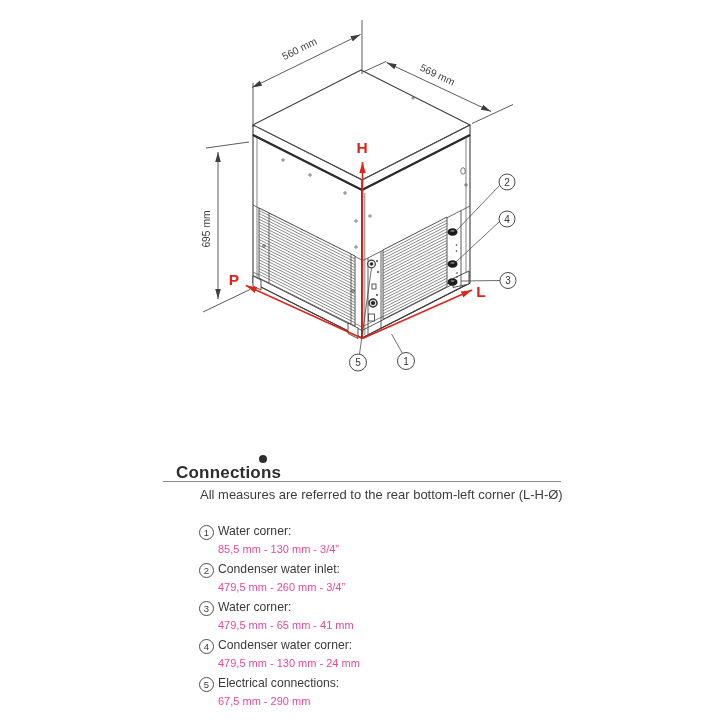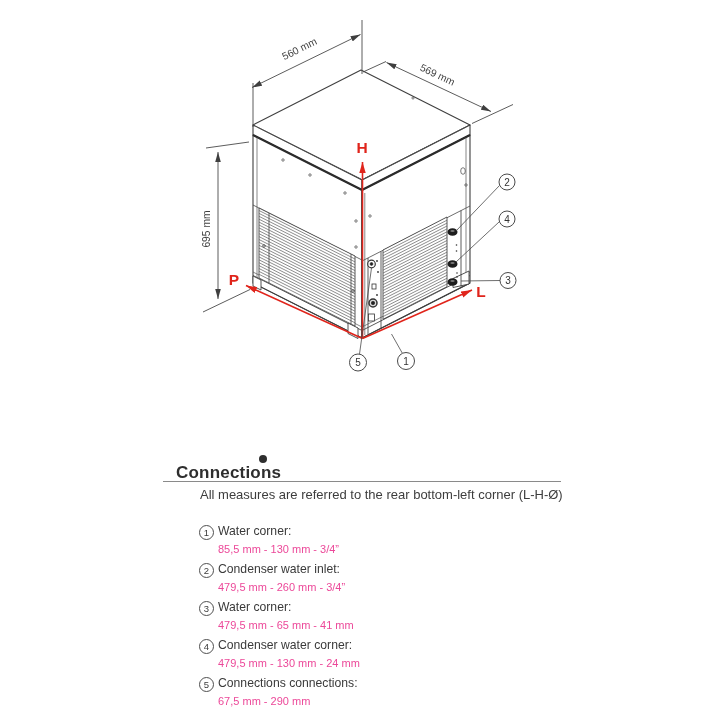--- a/index.html
+++ b/index.html
@@ -259,17 +259,17 @@
       <div class="item-label">Water corner:</div>
       <div class="item-value">479,5 mm - 65 mm - 41 mm</div>
     </div>
     <div class="conn-item">
       <div class="num-circle">4</div>
       <div class="item-label">Condenser water corner:</div>
       <div class="item-value">479,5 mm - 130 mm - 24 mm</div>
     </div>
     <div class="conn-item">
       <div class="num-circle">5</div>
-      <div class="item-label">Connections connections:</div>
+      <div class="item-label">Electrical connections:</div>
       <div class="item-value">67,5 mm - 290 mm</div>
     </div>
   </div>
 </div>
 
 </body></html>

